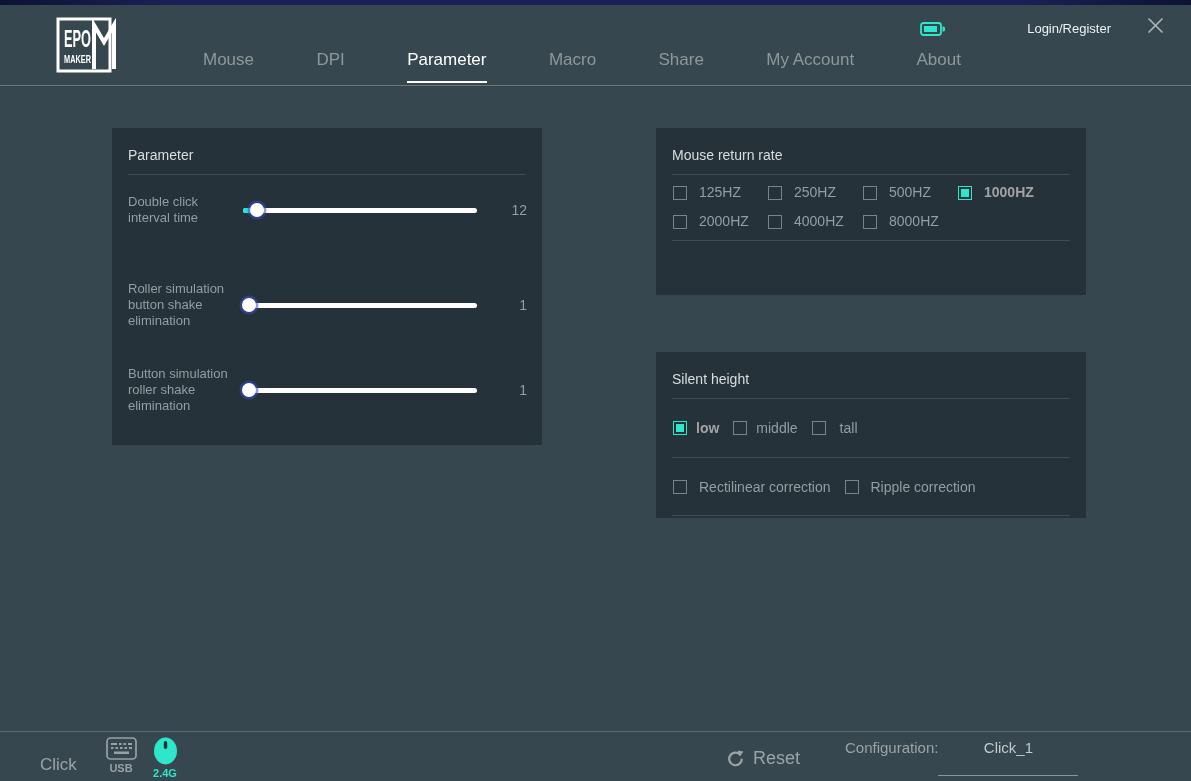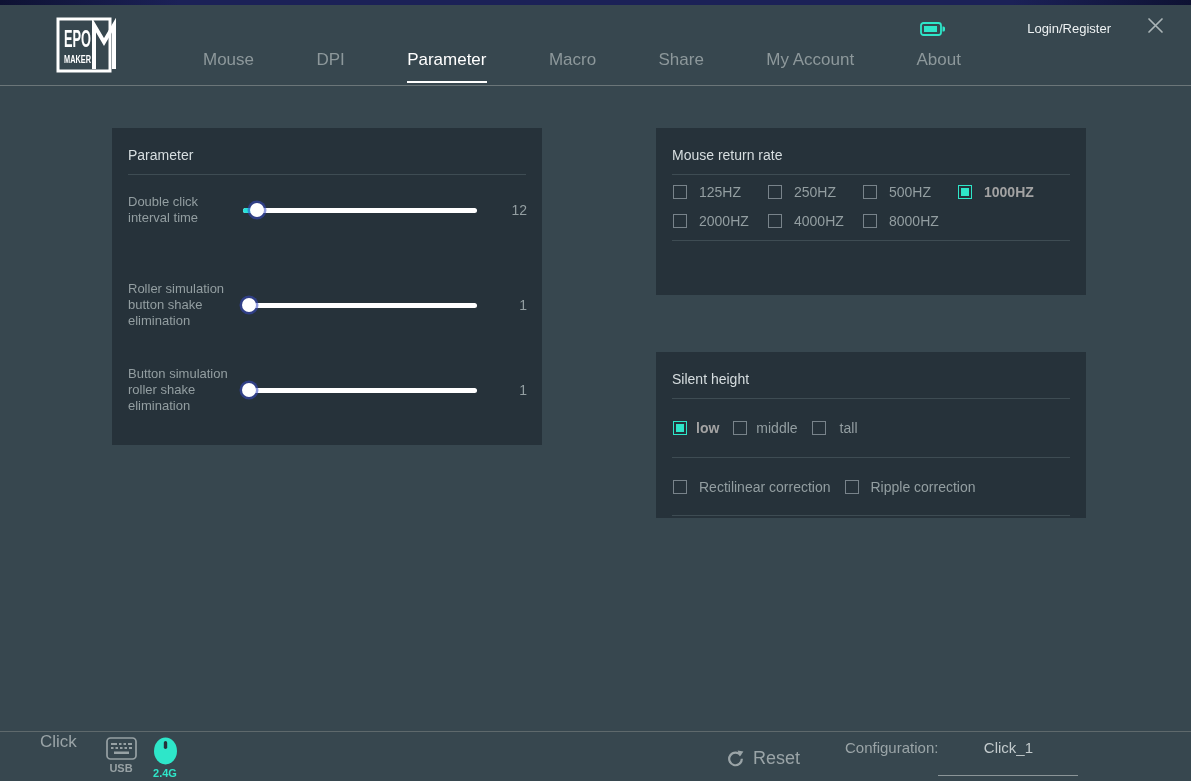--- a/index.html
+++ b/index.html
@@ -74,29 +74,29 @@
   .check .box {
     width:14px; height:14px; border:1px solid #78838a; background:transparent;
     position:relative; flex:none;
   }
   .check .clabel { font-size:14px; margin-left:12px; white-space:nowrap; }
   .check.checked .box { border-color:#2ee6c9; }
   .check.checked .box::after {
     content:""; position:absolute; left:2px; top:2px; width:8px; height:8px; background:#2ee6c9;
   }
   .check.checked .clabel { color:#a3a3a3; font-weight:bold; }
-  .grid-check { width:95px; }
+  .grid-check { width:95px;align-items:flex-end; }
   .gap-check { margin-right:14px; }
 
   
   .footer {
     position:absolute; left:0; top:731px; width:100%; height:50px;
     border-top:1px solid #5e696c;
   }
-  .mode-label { position:absolute; left:40px; top:0; font-size:17px; color:#9aa4a7; }
+  .mode-label { position:absolute; left:40px; top:23px; font-size:17px; color:#9aa4a7; }
   .device { position:absolute; top:5px; width:44px; display:flex; flex-direction:column; align-items:center; cursor:pointer; }
   #device-usb { left:99px;font-weight:bold; }
   #device-24g { left:143px; }
   .device .dlabel { font-size:11px; color:#97a1a4; margin-top:2px; }
   .device.active .dlabel { color:#2ee6c9; font-weight:bold; }
   .reset-btn { position:absolute; left:727px; top:16px; display:flex; align-items:center; cursor:pointer; }
   .reset-btn span { color:#9aa4a7; font-size:18px; margin-left:9px; }
   .config { position:absolute; left:845px; top:7px; display:flex; align-items:flex-start; }
   .config .config-label { color:#9aa4a7; font-size:15px; }
   .config .config-value {

